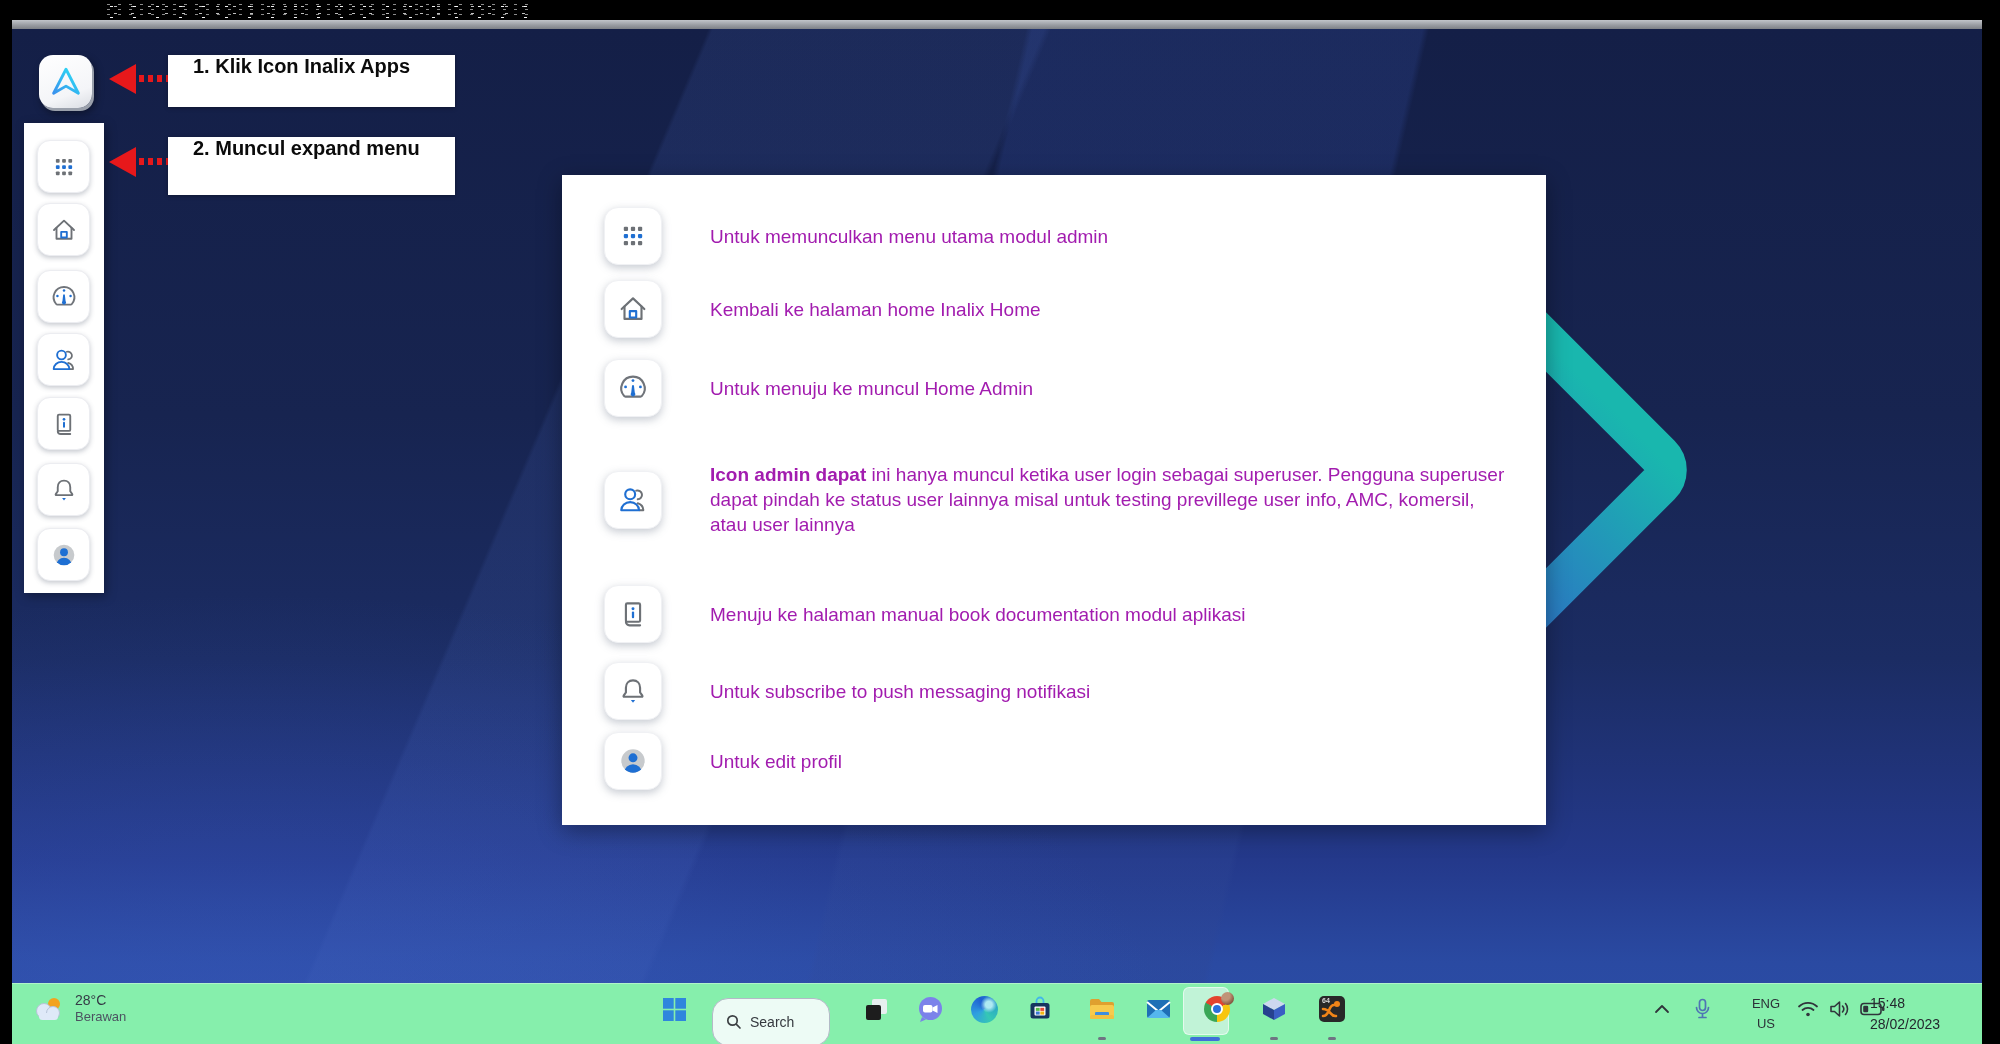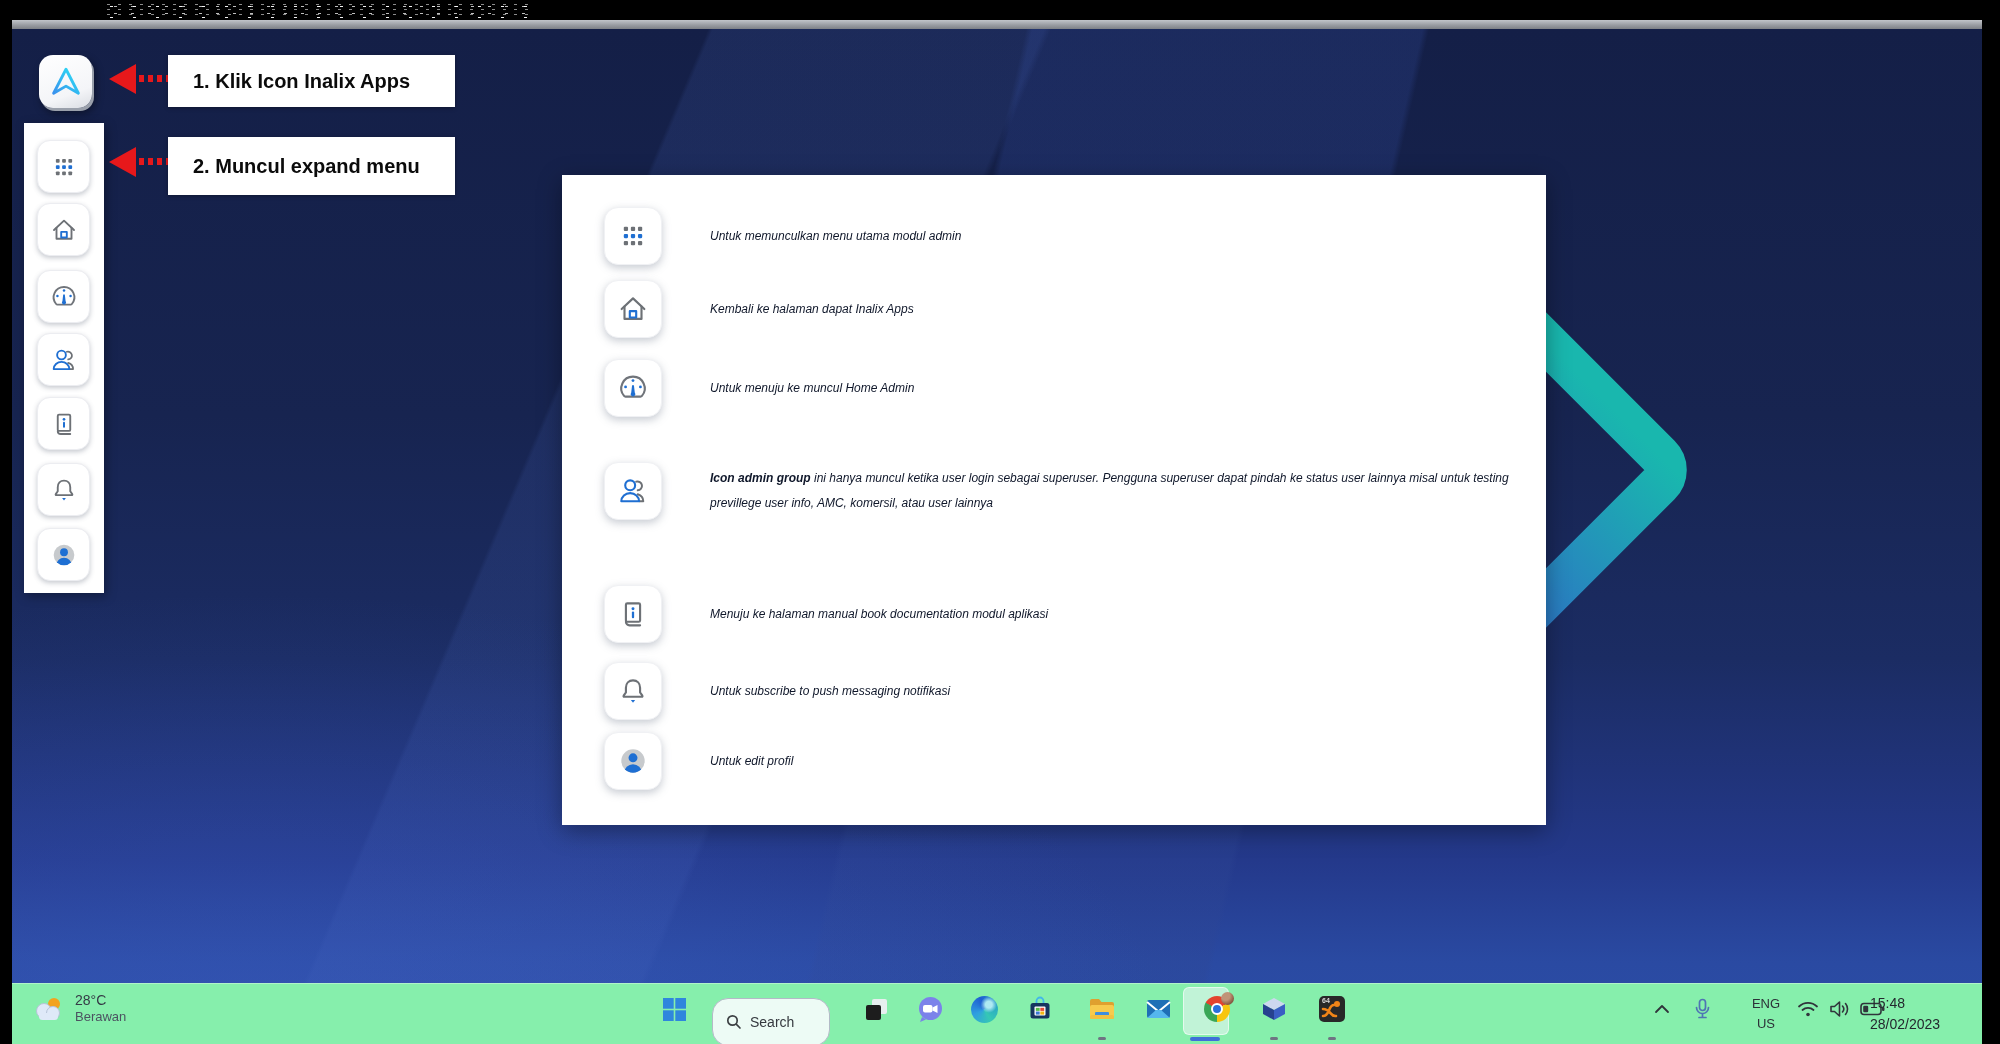--- a/index.html
+++ b/index.html
@@ -20,21 +20,21 @@
     border-bottom:1px solid #55575c;}
   .desktop{left:12px;top:29px;width:1970px;height:1015px;overflow:hidden;
     background:
       radial-gradient(ellipse 1500px 760px at 12% 102%, rgba(62,96,198,.42), transparent 62%),
       linear-gradient(113deg, transparent 29%, rgba(72,102,188,.16) 29.2% 43%, transparent 43.3%),
       linear-gradient(103deg, transparent 46%, rgba(46,70,148,.30) 46.3% 64%, transparent 64.3%),
       linear-gradient(180deg,#141f47 0%,#172450 38%,#1b2c63 62%,#24398b 82%,#2a4aa2 92%,#2c4da8 100%);}
   .diamond{left:1310px;top:270px;width:400px;height:400px;z-index:1;}
 
   
-  .ann-box{width:287px;background:#fff;display:flex;align-items:center;
+  .ann-box{width:287px;background:#fff;display:flex;align-items:flex-start;
     box-shadow:0 1px 4px rgba(0,0,0,.35);z-index:8;}
   .ann-box span{padding-left:25px;font-size:20px;font-weight:700;color:#0b0b0b;}
   .arrow-head{width:0;height:0;border-top:15px solid transparent;border-bottom:15px solid transparent;z-index:8;}
   .arrow-dots{height:7px;width:33px;z-index:8;}
 
   
   .sidebar{left:24px;top:123px;width:80px;height:470px;background:#fff;z-index:5;
     box-shadow:2px 3px 10px rgba(0,0,0,.35);}
   .sbtn{position:absolute;left:13px;width:53px;height:53px;background:#fff;border:1px solid #ecedf1;
     border-radius:13px;box-shadow:0 2px 5px rgba(70,80,100,.30);display:flex;align-items:center;justify-content:center;
@@ -43,21 +43,21 @@
     background:linear-gradient(160deg,#ffffff 0%,#f4f5f8 70%,#dadde3 100%);
     box-shadow:2px 3px 0 #9aa0ab,3px 5px 8px rgba(0,0,0,.45);
     display:flex;align-items:center;justify-content:center;cursor:pointer;}
 
   
   .panel{left:562px;top:175px;width:984px;height:650px;background:#fff;z-index:5;
     box-shadow:0 6px 22px rgba(0,0,0,.35);}
   .prow{position:absolute;left:42px;display:flex;align-items:center;gap:48px;min-height:56px;}
   .tile{width:56px;height:56px;flex:0 0 56px;background:#fff;border:1px solid #f0f1f4;border-radius:14px;
     box-shadow:0 3px 9px rgba(110,120,140,.38);display:flex;align-items:center;justify-content:center;}
-  .ptext{width:800px;font-size:12px;line-height:25px;color:#0f172a;font-style:italic;}
+  .ptext{width:800px;font-size:19px;line-height:25px;color:#a21caf;}
   .ptext .b{font-weight:700;}
 
   
   .taskbar{left:12px;top:983px;width:1970px;height:61px;background:#86efac;z-index:10;
     border-top:1px solid rgba(255,255,255,.35);}
   .weather{position:absolute;left:20px;top:8px;display:flex;align-items:center;gap:9px;cursor:pointer;}
   .weather .t1{font-size:14px;color:#353b46;line-height:17px;}
   .weather .t2{font-size:13px;color:#4c5361;line-height:16px;}
   .tbi{position:absolute;top:5px;width:40px;height:40px;display:flex;align-items:center;justify-content:center;
     cursor:pointer;border:0;background:transparent;padding:0;}
@@ -239,37 +239,37 @@
         </svg>
       </div>
     <div class="ptext">Untuk memunculkan menu utama modul admin</div>
   </div>
   <div class="prow" style="top:105px">
     <div class="tile">
       <svg width="34" height="34">
           <use href="#sym-home"></use>
         </svg>
       </div>
-    <div class="ptext">Kembali ke halaman dapat Inalix Apps</div>
+    <div class="ptext">Kembali ke halaman home Inalix Home</div>
   </div>
   <div class="prow" style="top:184px">
     <div class="tile">
       <svg width="34" height="34">
           <use href="#sym-gauge"></use>
         </svg>
       </div>
     <div class="ptext">Untuk menuju ke muncul Home Admin</div>
   </div>
   <div class="prow" style="top:287px">
     <div class="tile">
       <svg width="34" height="34">
           <use href="#sym-admin"></use>
         </svg>
       </div>
-    <div class="ptext"><span class="b">Icon admin group</span><span> ini hanya muncul ketika user login sebagai superuser. Pengguna superuser dapat pindah ke status user lainnya misal untuk testing previllege user info, AMC, komersil, atau user lainnya</span></div>
+    <div class="ptext"><span class="b">Icon admin dapat</span><span> ini hanya muncul ketika user login sebagai superuser. Pengguna superuser dapat pindah ke status user lainnya misal untuk testing previllege user info, AMC, komersil, atau user lainnya</span></div>
   </div>
   <div class="prow" style="top:410px">
     <div class="tile">
       <svg width="34" height="34">
           <use href="#sym-book"></use>
         </svg>
       </div>
     <div class="ptext">Menuju ke halaman manual book documentation modul aplikasi</div>
   </div>
   <div class="prow" style="top:487px">

